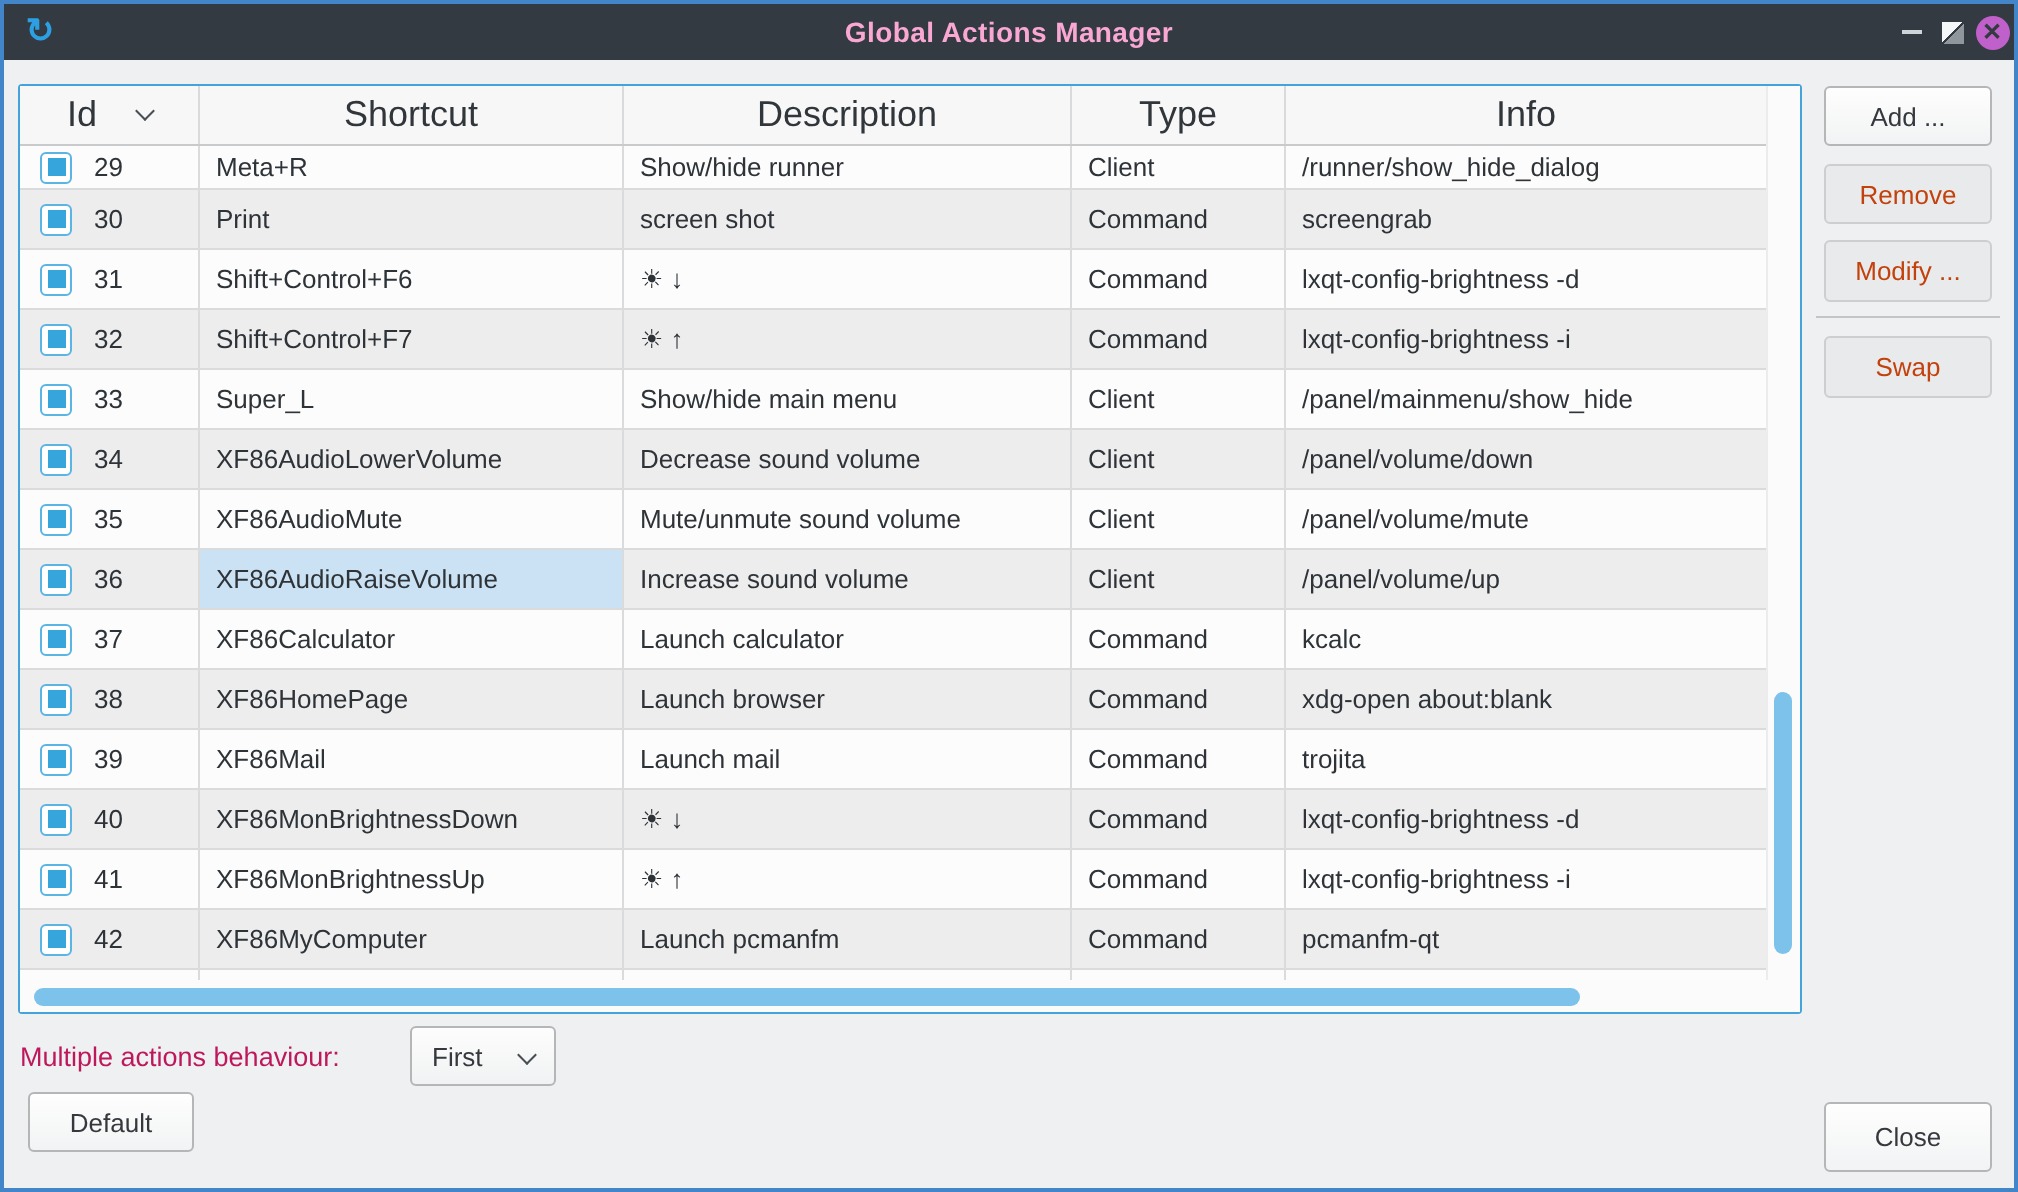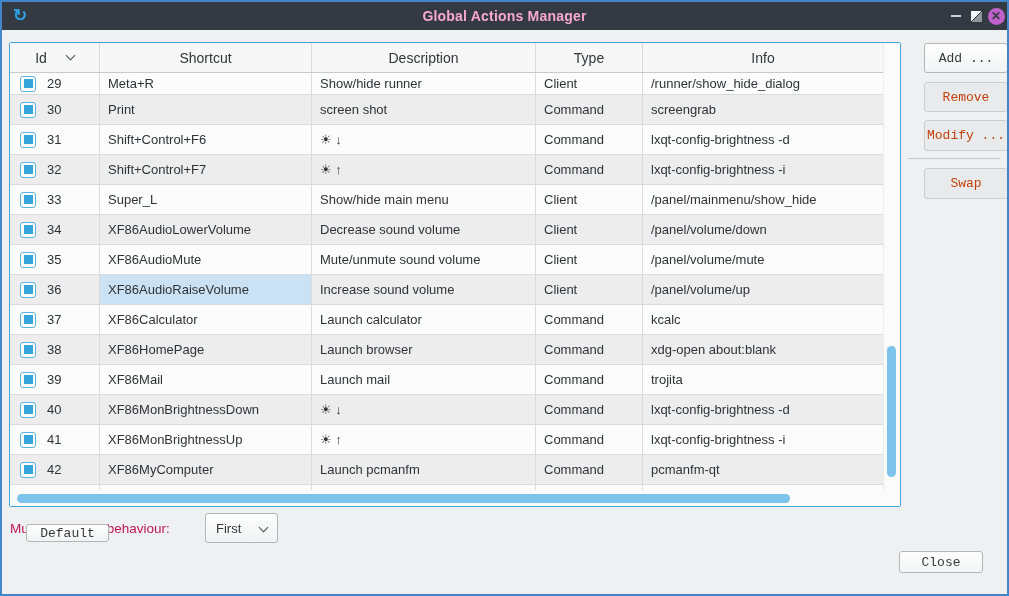--- a/index.html
+++ b/index.html
@@ -35,21 +35,21 @@
     color:#343a41; font-size:12px; font-weight:bold; line-height:17px; text-align:center;
   }
   
   .table-frame {
     position:absolute; left:7px; top:40px; width:892px; height:465px;
     background:#fcfcfc; border:1px solid #45a3dc; border-radius:2px;
   }
   .thead { display:flex; height:30px; background:#f7f7f8; border-bottom:1px solid #c9cacb; }
   .th {
     display:flex; align-items:center; justify-content:center;
-    font-size:14px; color:#31363b; border-right:1px solid #d9dadb; position:relative;
+    font-size:18px; color:#31363b; border-right:1px solid #d9dadb; position:relative;
   }
   .th:last-child { border-right:none; }
   .c-id{width:90px;} .c-shortcut{width:212px;} .c-desc{width:224px;} .c-type{width:107px;} .c-info{width:240px;}
   .sort-chevron {
     width:7px; height:7px; border-right:1.6px solid #4a4f54; border-bottom:1.6px solid #4a4f54;
     transform:rotate(45deg); margin-left:20px; margin-top:-4px;
   }
   .table-body { position:absolute; left:0; top:30px; width:873px; height:419px; overflow:hidden; }
   .row { display:flex; height:30px; background:#fcfcfc; }
   .row.alt { background:#ededee; }
@@ -75,22 +75,21 @@
     position:absolute; right:0; top:0; width:17px; height:448px; background:#fbfbfb;
     border-left:1px solid #ececed;
   }
   .vscroll-thumb { position:absolute; right:4px; top:303px; width:9px; height:131px; background:#7cc2eb; border-radius:4.5px; }
   .hscroll-track { position:absolute; left:0; bottom:0; width:890px; height:16px; background:#fbfbfb; }
   .hscroll-thumb { position:absolute; left:7px; top:4px; width:773px; height:9px; background:#7cc2eb; border-radius:4.5px; }
   
   .btn {
     position:absolute; font-size:13px; border-radius:3px; text-align:center;
     display:flex; align-items:center; justify-content:center;
-    font-family:Liberation Mono, monospace;
-    margin-left:12px;
+    font-family:Liberation Sans, sans-serif;
   }
   .btn.enabled {
     background:linear-gradient(#fefefe,#f2f3f4); border:1px solid #b4b6b8; color:#35393d;
   }
   .btn.disabled {
     background:#e9eaeb; border:1px solid #cdcecf; color:#c2410c;
   }
   .btn-add    { left:910px; top:41px;  width:84px; height:30px; }
   .btn-remove { left:910px; top:80px;  width:84px; height:30px; }
   .btn-modify { left:910px; top:118px; width:84px; height:31px; }
@@ -100,22 +99,22 @@
   .behaviour-label { position:absolute; left:8px; top:519px; font-size:13.5px; color:#be185d; }
   .combo {
     position:absolute; left:203px; top:511px; width:73px; height:30px;
     background:linear-gradient(#fdfdfd,#f1f2f3); border:1px solid #b4b6b8; border-radius:3px;
     display:flex; align-items:center; font-size:13px; color:#35393d; padding-left:10px;
   }
   .combo-chevron {
     position:absolute; right:10px; top:10px; width:7px; height:7px;
     border-right:1.6px solid #4a4f54; border-bottom:1.6px solid #4a4f54; transform:rotate(45deg);
   }
-  .btn-default { left:12px;  top:522px; width:83px; height:18px; }
-  .btn-close-dlg { left:885px; top:549px; width:84px; height:22px; }
+  .btn-default { left:12px;  top:544px; width:83px; height:30px; }
+  .btn-close-dlg { left:910px; top:549px; width:84px; height:35px; }
 </style>
 </head>
 <body>
 
 <div class="window">
 
   <div class="titlebar">
     <span class="app-icon">↻</span>
     <span class="title">Global Actions Manager</span>
     <span class="tb-btn btn-min">

